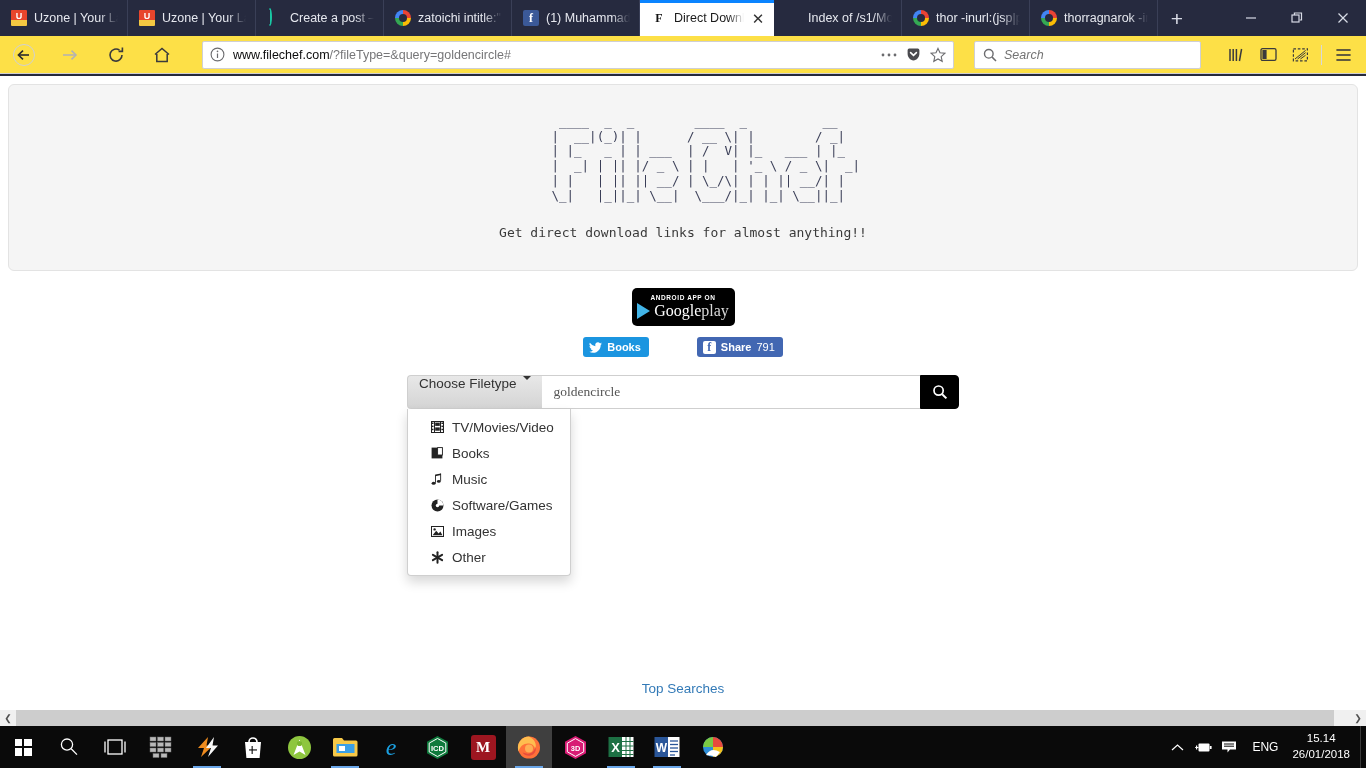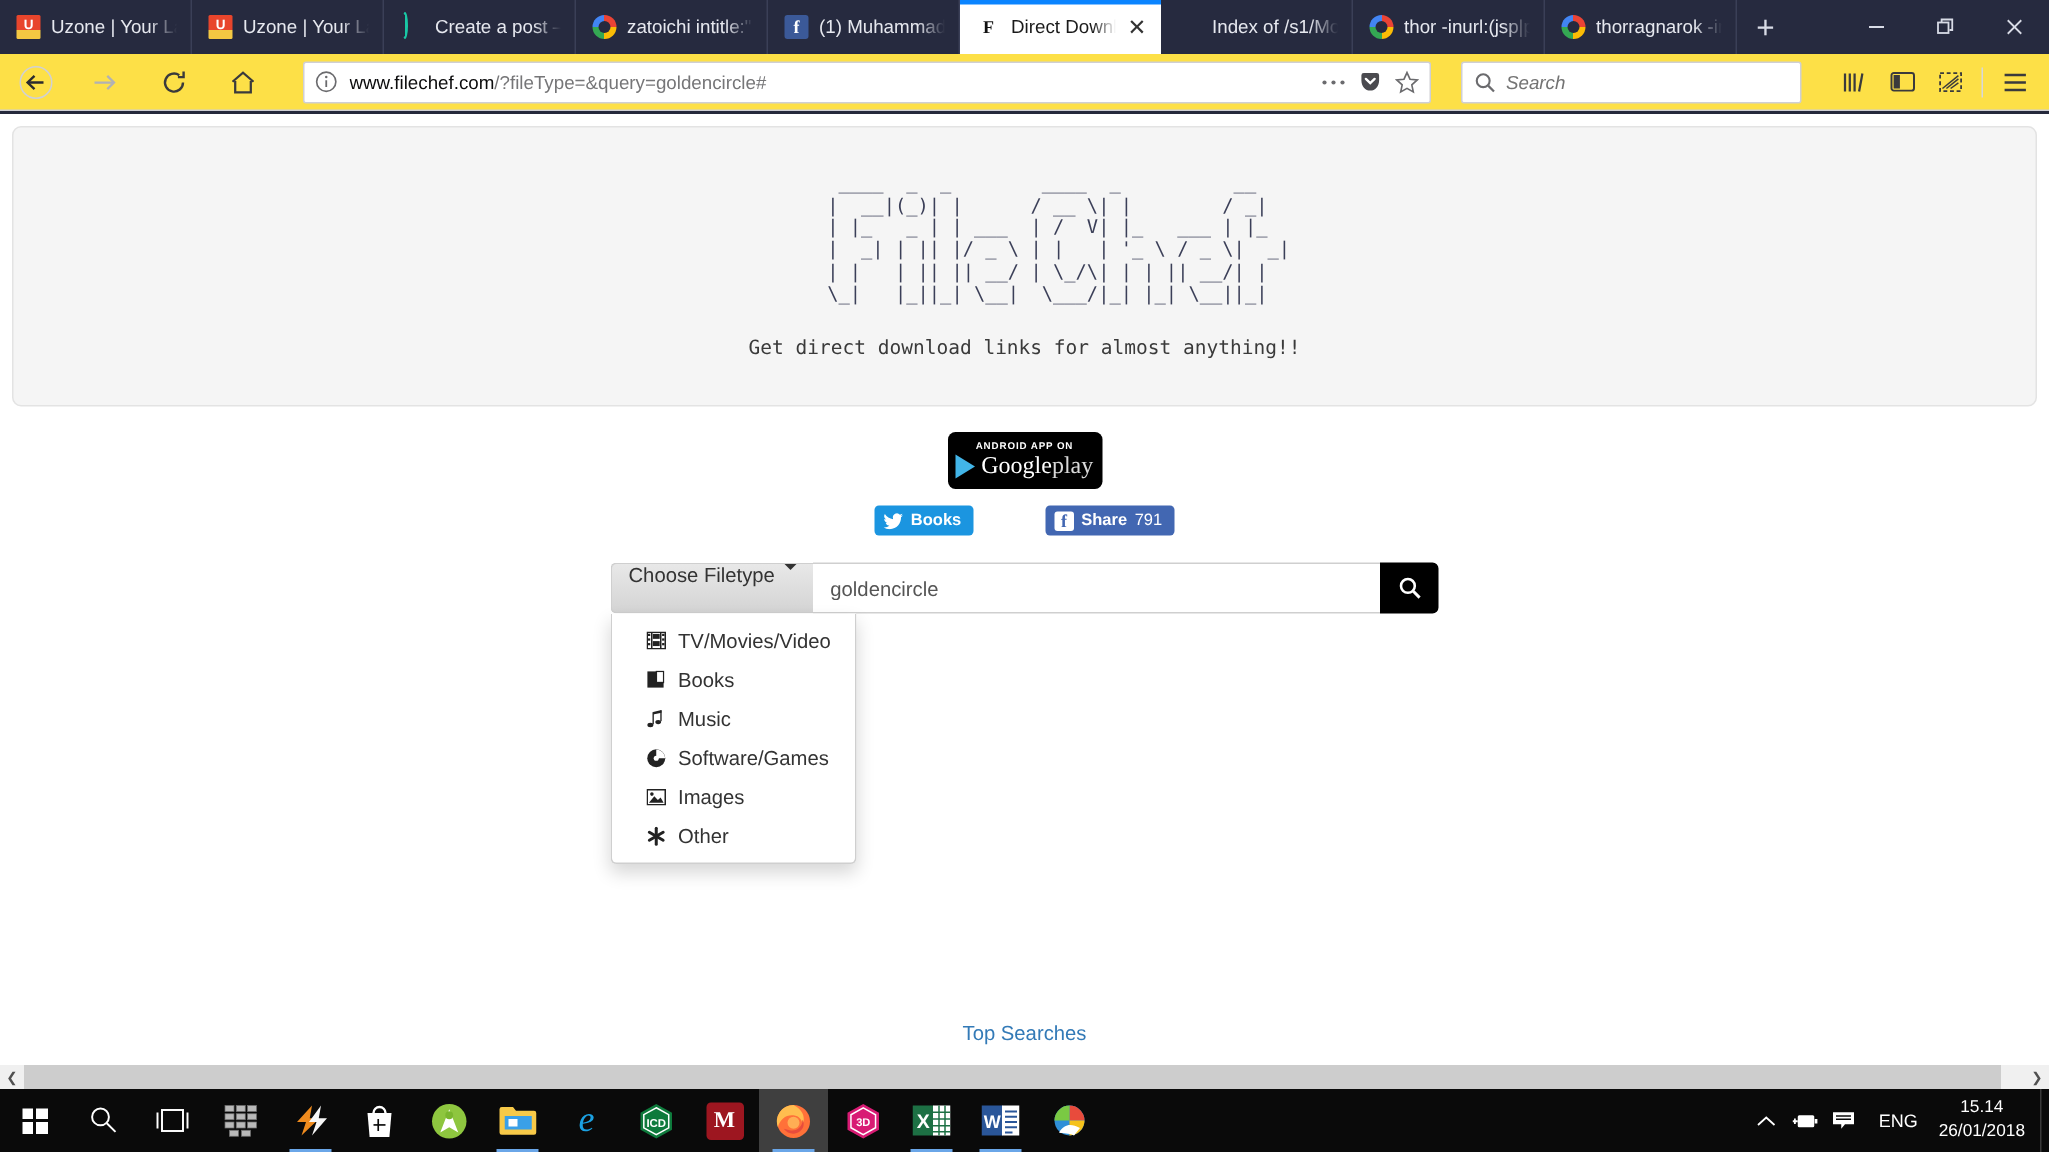--- a/index.html
+++ b/index.html
@@ -197,21 +197,21 @@
     padding: 0 11px; font-size: 13.5px; color: #333;
   }
   .caret-down {
     width: 0; height: 0;
     border-left: 4px solid transparent; border-right: 4px solid transparent;
     border-top: 4px solid #333;
   }
   #q-input {
     flex: 1 1 auto; border: 1px solid #cfcfcf; border-left: none; border-right: none;
     font-size: 13.5px; color: #555; padding: 0 12px; background: #fff; outline: none;
-    font-family: Liberation Sans, sans-serif;
+    font-family: Liberation Serif, serif;
   }
   #go-button {
     width: 39px; background: #000; border: 1px solid #000;
     border-radius: 0 4px 4px 0;
     display: flex; align-items: center; justify-content: center; color: #fff;
   }
 
   #ft-menu {
     position: absolute; top: 34px; left: 0; width: 164px;
     background: #fff; border: 1px solid #cfcfcf; border-top: none;

